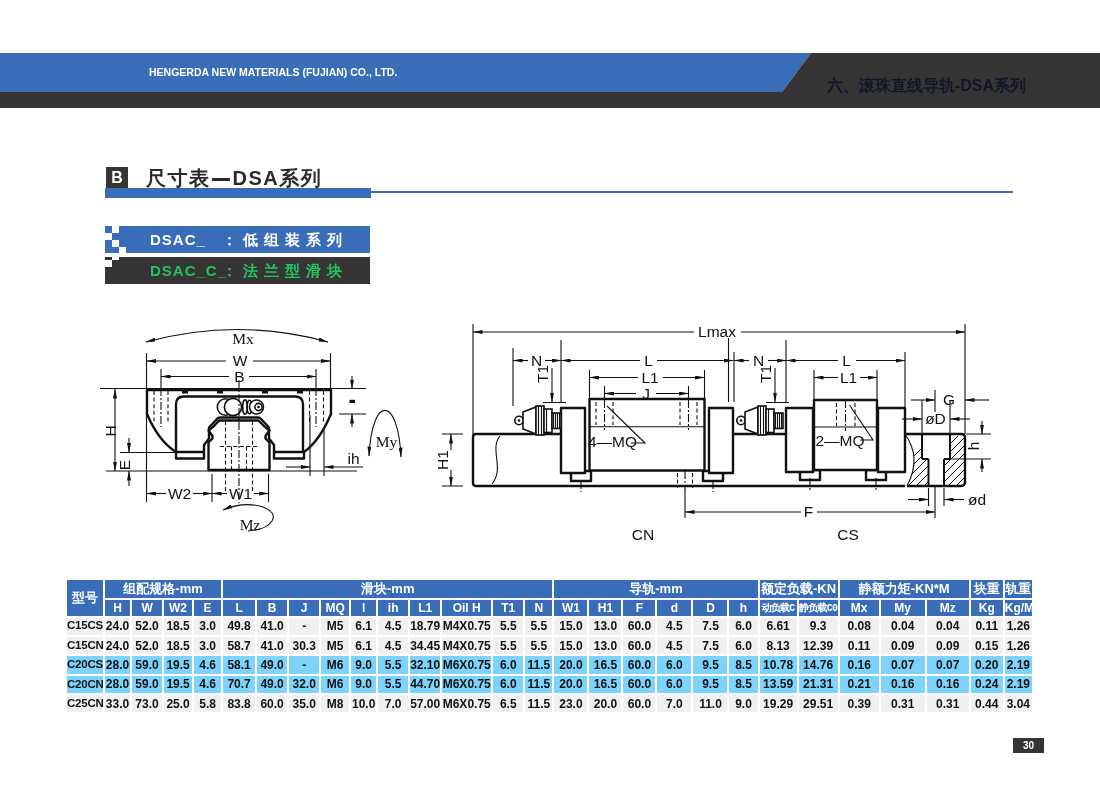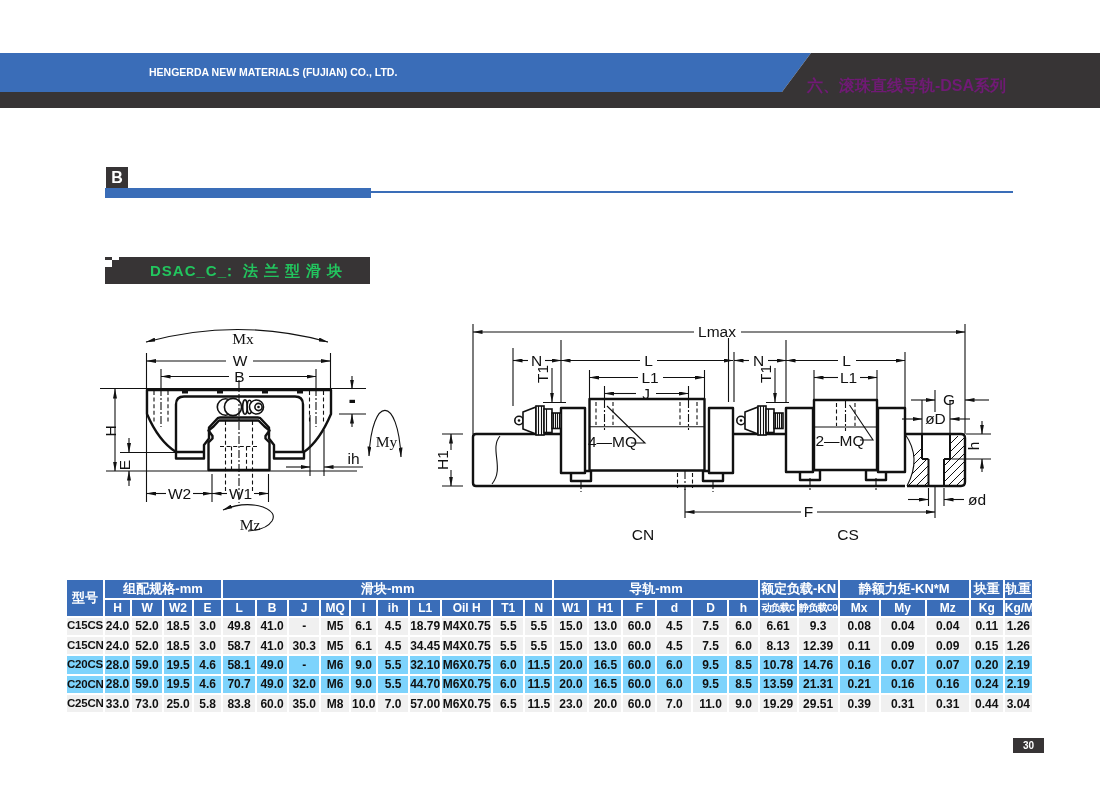--- a/index.html
+++ b/index.html
@@ -3,21 +3,21 @@
 <meta charset="utf-8">
 <style>
 * { margin:0; padding:0; box-sizing:border-box; }
 html,body { width:1100px; height:802px; background:#fff; font-family:"Liberation Sans",sans-serif; overflow:hidden; }
 #page { position:relative; width:1100px; height:802px; background:#fff; }
 .abs { position:absolute; }
 
 #hdr-blue { left:0; top:53px; width:811px; height:39px; background:#3a6db8; clip-path:polygon(0 0,811px 0,782px 39px,0 39px); }
 #hdr-dark { left:0; top:53px; width:1100px; height:55px; background:#373435; clip-path:polygon(811px 0,1100px 0,1100px 55px,0 55px,0 39px,782px 39px); }
 #hdr-co { left:105px; top:66px; color:#fff; font-size:10.5px; font-weight:bold; letter-spacing:0;padding-left:44px; }
-#hdr-ti { right:94px; top:76px; color:#701a75; font-size:16px; font-weight:bold; }
+#hdr-ti { right:74px; top:76px; color:#0f172a; font-size:16px; font-weight:bold; }
 
 #bbadge { left:106px; top:167px; width:22px; height:21px; background:#373435; color:#fff; font-size:16px; font-weight:bold; text-align:center; line-height:21px; }
 #btitle { left:146px; top:165px; color:#2b2b2b; font-size:20px; font-weight:bold; letter-spacing:1.5px; }
 #bbar { left:105px; top:188px; width:266px; height:10px; background:#3a6db8; }
 #bline { left:371px; top:190.5px; width:642px; height:2.5px; background:#3a6db8; }
 
 #lbl-blue { left:105px; top:226px; width:265px; height:26.5px; background:#3a6db8; color:#fff; }
 #lbl-dark { left:105px; top:257px; width:265px; height:26.5px; background:#373435; color:#22c55e; }
 .lbl-t1 { position:absolute; left:45px; top:5px; font-size:15px; font-weight:bold; letter-spacing:1px; }
 .lbl-t2 { position:absolute; left:117px; top:5px; font-size:15px; font-weight:bold; letter-spacing:6px; }
@@ -36,23 +36,28 @@
 </style>
 </head>
 <body>
 <div id="page">
   <div id="hdr-blue" class="abs"></div>
   <div id="hdr-dark" class="abs"></div>
   <div id="hdr-co" class="abs">HENGERDA NEW MATERIALS (FUJIAN) CO., LTD.</div>
   <div id="hdr-ti" class="abs">六、滚珠直线导轨-DSA系列</div>
 
   <div id="bbadge" class="abs">B</div>
+  <div id="btitle" class="abs">尺寸表<span style="display:inline-block;width:18px;height:3.5px;background:#2b2b2b;vertical-align:4px;margin:0 3px 0 1px;"></span>DSA系列</div>
   <div id="bbar" class="abs"></div>
   <div id="bline" class="abs"></div>
 
+  <div id="lbl-blue" class="abs">
+    <span class="lbl-t1">DSAC_</span>
+      <span class="lbl-t2">：低组装系列</span>
+  </div>
   <div id="lbl-dark" class="abs">
     <span class="lbl-t1">DSAC_C_</span>
       <span class="lbl-t2">：法兰型滑块</span>
   </div>
   <div id="checker" class="abs" style="left:105px; top:226px; width:22px; height:53px;">
     <div class="sq" style="left:7px; top:0; background:#fff;"></div>
     <div class="sq" style="left:0; top:7px; background:#fff;"></div>
     <div class="sq" style="left:7px; top:14px; background:#fff;"></div>
     <div class="sq" style="left:14px; top:20.5px; height:6px; background:#fff;"></div>
     <div class="sq" style="left:7px; top:26.5px; background:#fff;"></div>

